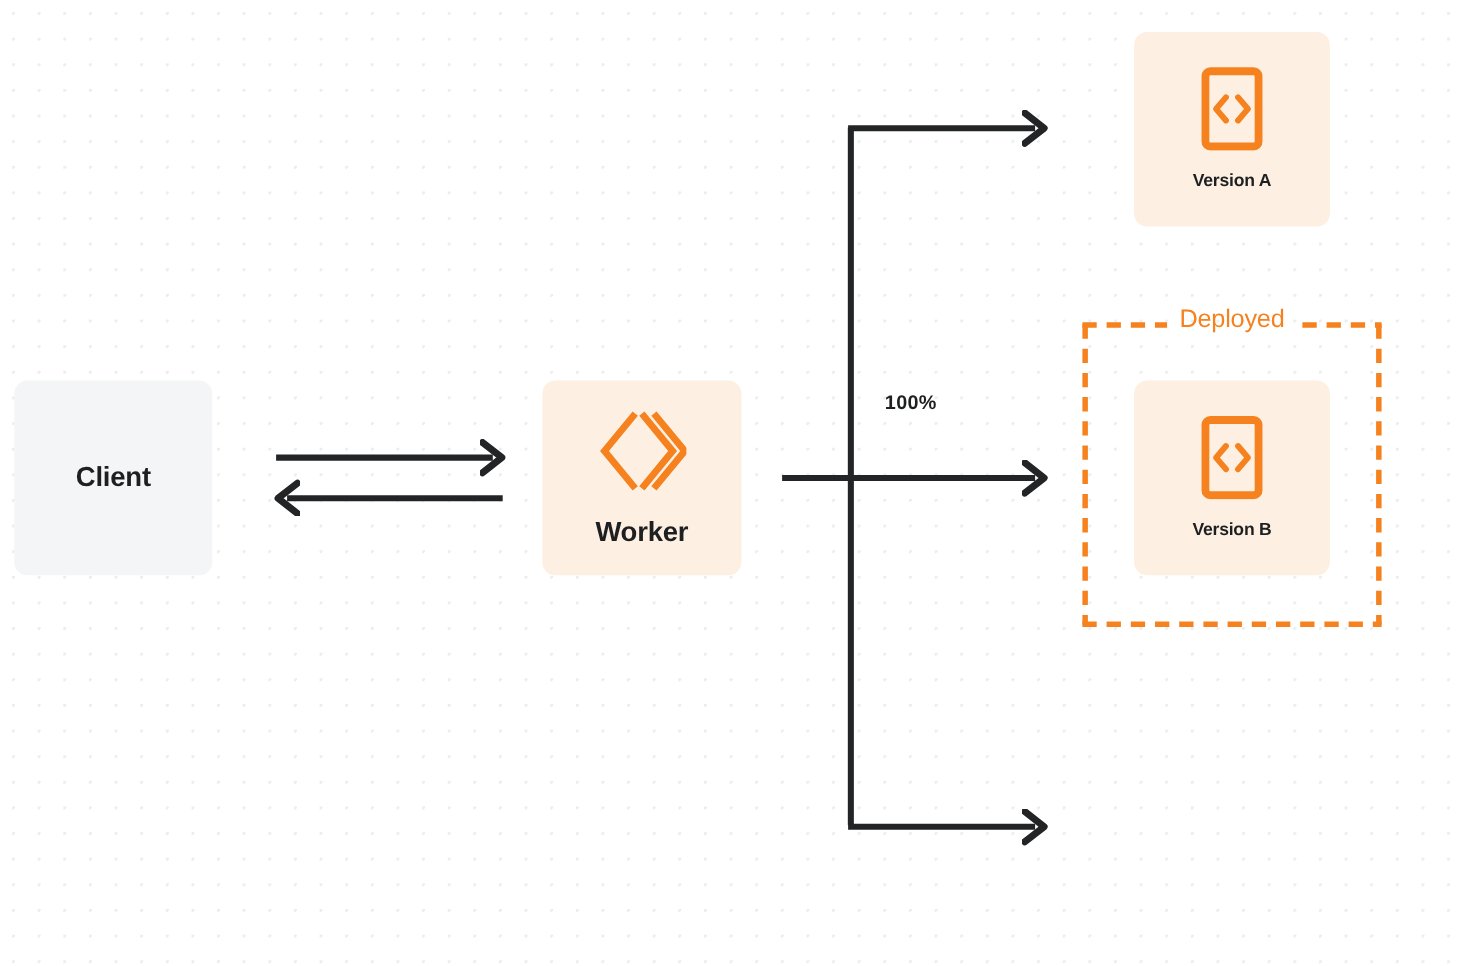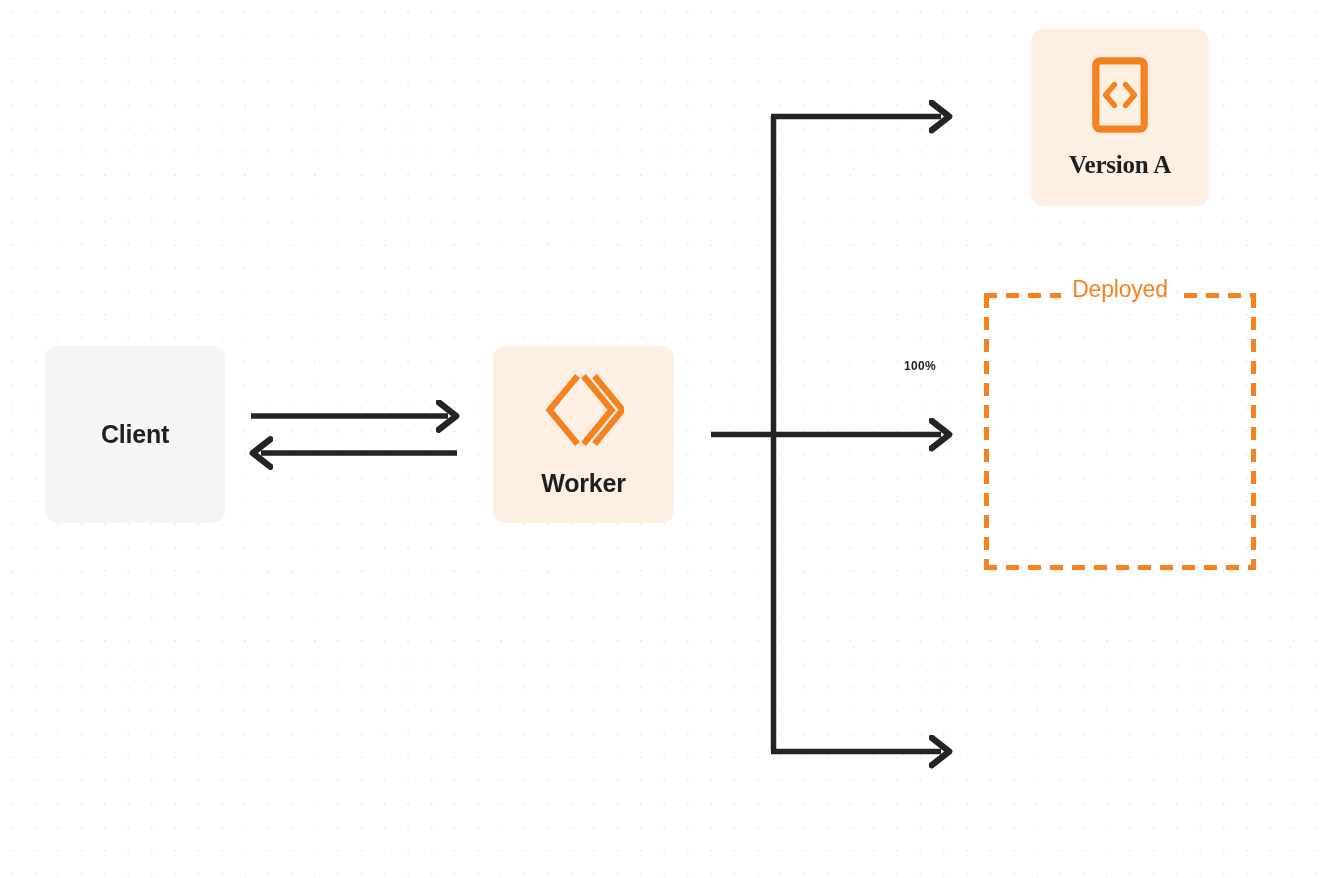--- a/index.html
+++ b/index.html
@@ -35,21 +35,21 @@
 
   .node-label {
     font-weight: bold;
     color: #1d1f20;
     letter-spacing: -0.2px;
     white-space: nowrap;
   }
 
   
   #client-node {
-    left: 45px;
+    left: 13px;
     top: 346px;
     width: 180px;
     height: 177px;
     background: #f4f5f6;
     border-radius: 12px;
   }
   #client-node .node-label { font-size: 25px; }
 
   
   #worker-node {
@@ -70,23 +70,22 @@
     left: 1031px;
     width: 178px;
     height: 177px;
     background: #fdf0e3;
     border-radius: 12px;
   }
   #version-a-node { top: 29px; }
   #version-b-node { top: 346px; }
   #version-c-node { top: 664px; }
   .version-node .node-label {
-    font-size: 25px;
+    font-size: 16px;
     margin-top: 14px;
-    font-family: Liberation Serif, serif;
   }
 
   
   #deployed-group {
     position: absolute;
     left: 984px;
     top: 293px;
     width: 272px;
     height: 277px;
     box-sizing: border-box;
@@ -118,26 +117,26 @@
     left: 0;
     top: 0;
     width: 1338px;
     height: 878px;
     pointer-events: none;
   }
 
   
   #traffic-label {
     position: absolute;
-    left: 784px;
+    left: 752px;
     top: 350px;
     width: 152px;
-    text-align: right;
+    text-align: center;
     color: #1d1f20;
-    font-size: 12px;
+    font-size: 18px;
     font-weight: bold;
     letter-spacing: 0.3px;
     line-height: 33px;
   }
   #traffic-label div { white-space: nowrap; }
 </style>
 </head>
 <body>
 
 <div id="canvas">
@@ -204,15 +203,25 @@
     <span class="node-icon">
       <svg width="56" height="76" viewBox="0 0 56 76" fill="none">
         <rect x="3.8" y="3.8" width="48.4" height="68.4" rx="4.5" stroke="#f6821f" stroke-width="7.2" fill="none"></rect>
         <path d="M22.5 27.5 L13.5 38 L22.5 48.5" stroke="#f6821f" stroke-width="5.4" stroke-linecap="round" stroke-linejoin="round" fill="none"></path>
         <path d="M33.5 27.5 L42.5 38 L33.5 48.5" stroke="#f6821f" stroke-width="5.4" stroke-linecap="round" stroke-linejoin="round" fill="none"></path>
       </svg>
     </span>
     <span class="node-label">Version A</span>
   </div>
 
+  <div id="version-b-node" class="node version-node">
+    <span class="node-icon">
+      <svg width="56" height="76" viewBox="0 0 56 76" fill="none">
+        <rect x="3.8" y="3.8" width="48.4" height="68.4" rx="4.5" stroke="#f6821f" stroke-width="7.2" fill="none"></rect>
+        <path d="M22.5 27.5 L13.5 38 L22.5 48.5" stroke="#f6821f" stroke-width="5.4" stroke-linecap="round" stroke-linejoin="round" fill="none"></path>
+        <path d="M33.5 27.5 L42.5 38 L33.5 48.5" stroke="#f6821f" stroke-width="5.4" stroke-linecap="round" stroke-linejoin="round" fill="none"></path>
+      </svg>
+    </span>
+    <span class="node-label">Version B</span>
+  </div>
 
 
 </div>
 
 </body></html>

